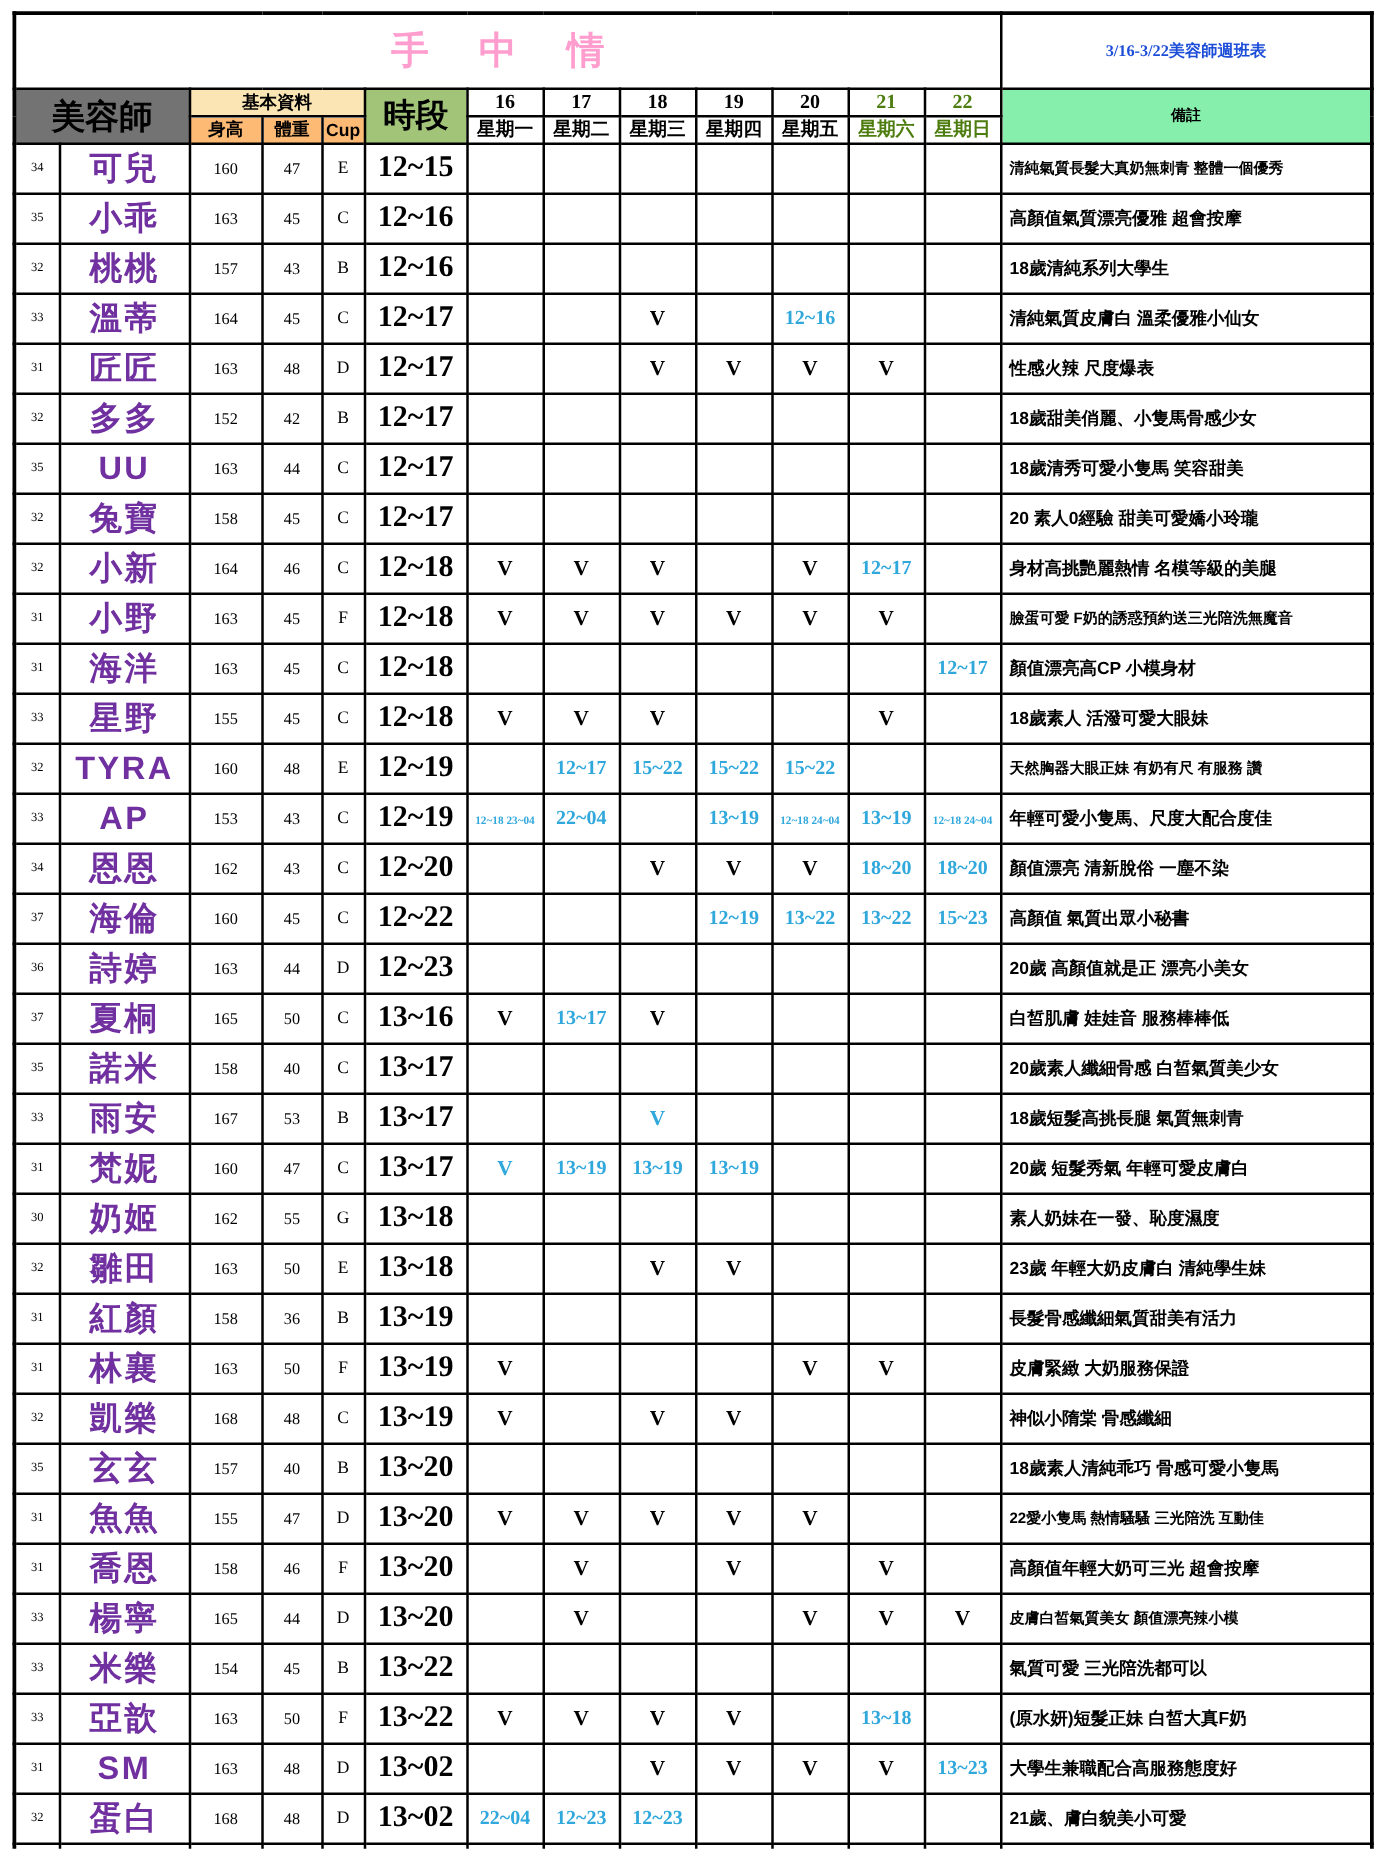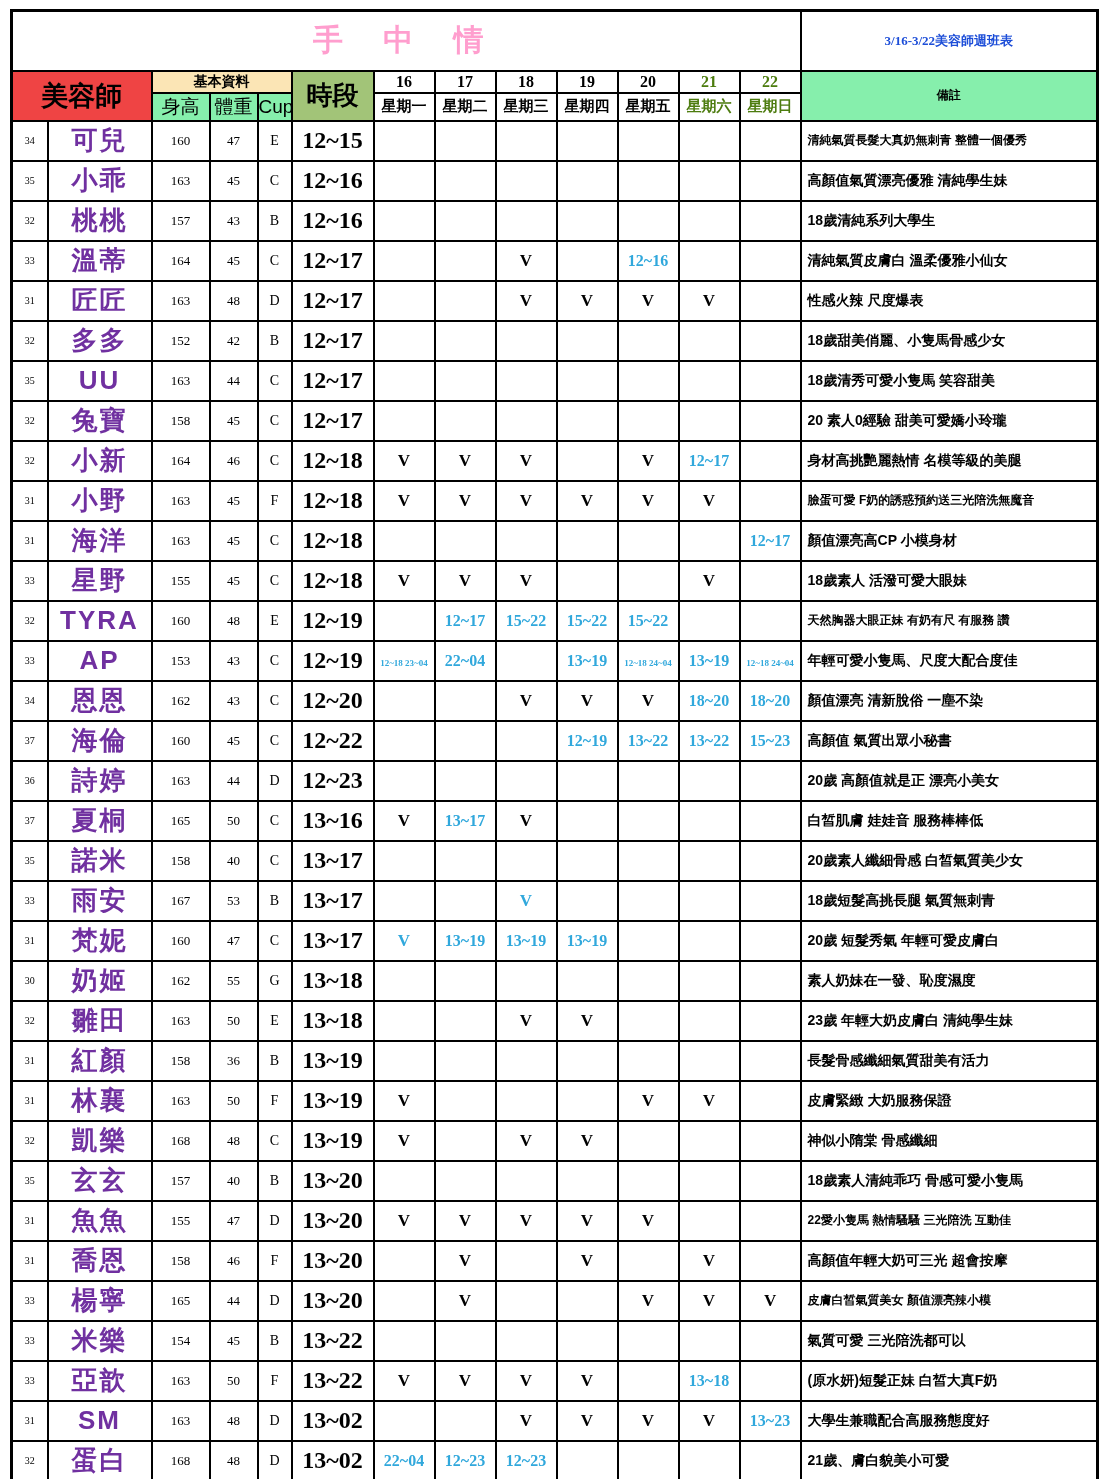--- a/index.html
+++ b/index.html
@@ -32,23 +32,23 @@
     letter-spacing: 16px;
     font-family: "Liberation Sans", sans-serif;
   }
   .subtitle-cell {
     font-size: 13px; font-weight: bold; color: #1d4ed8;
     letter-spacing: 0px;
     font-family: "Liberation Serif", serif;
   }
   
   thead tr.h2 th, thead tr.h3 th { height: 22px; }
-  .staff-h { background: #ef4444; font-size: 27px; font-weight: bold; }
+  .staff-h { background: #737373; font-size: 27px; font-weight: bold; }
   .basic-h { background: #FBE5B5; font-size: 14px; font-weight: bold; }
-  .sub-h   { background: #86efac; font-size: 19px; font-weight: normal; }
+  .sub-h   { background: #fdba74; font-size: 14px; font-weight: bold; }
   .slot-h  { background: #A2C478; font-size: 26px; font-weight: bold; }
   .remark-h{ background: #86efac; font-size: 12px; font-weight: bold; }
   .day-num { font-size: 16px; font-weight: bold; font-family: "Liberation Serif", serif; }
   .day-wd  { font-size: 15px; font-weight: bold; }
   .red     { color: #4d7c0f; }
   
   tbody td { height: 40px; background: #fff; }
   td.c-no   { font-size: 10px; font-family: "Liberation Serif", serif; }
   td.c-name { color: #7030A0; font-size: 26px; font-weight: bold; letter-spacing: 2px; }
   td.c-num  { font-size: 13px; font-family: "Liberation Serif", serif; }
@@ -142,21 +142,21 @@
           <td class="c-num">45</td>
           <td class="c-cup">C</td>
           <td class="c-time">12~16</td>
           <td class="c-day"></td>
           <td class="c-day"></td>
           <td class="c-day"></td>
           <td class="c-day"></td>
           <td class="c-day"></td>
           <td class="c-day"></td>
           <td class="c-day"></td>
-          <td class="c-remark">高顏值氣質漂亮優雅 清純學生妹</td>
+          <td class="c-remark">高顏值氣質漂亮優雅 超會按摩</td>
         </tr>
         <tr>
           <td class="c-no">32</td>
           <td class="c-name">桃桃</td>
           <td class="c-num">157</td>
           <td class="c-num">43</td>
           <td class="c-cup">B</td>
           <td class="c-time">12~16</td>
           <td class="c-day"></td>
           <td class="c-day"></td>

